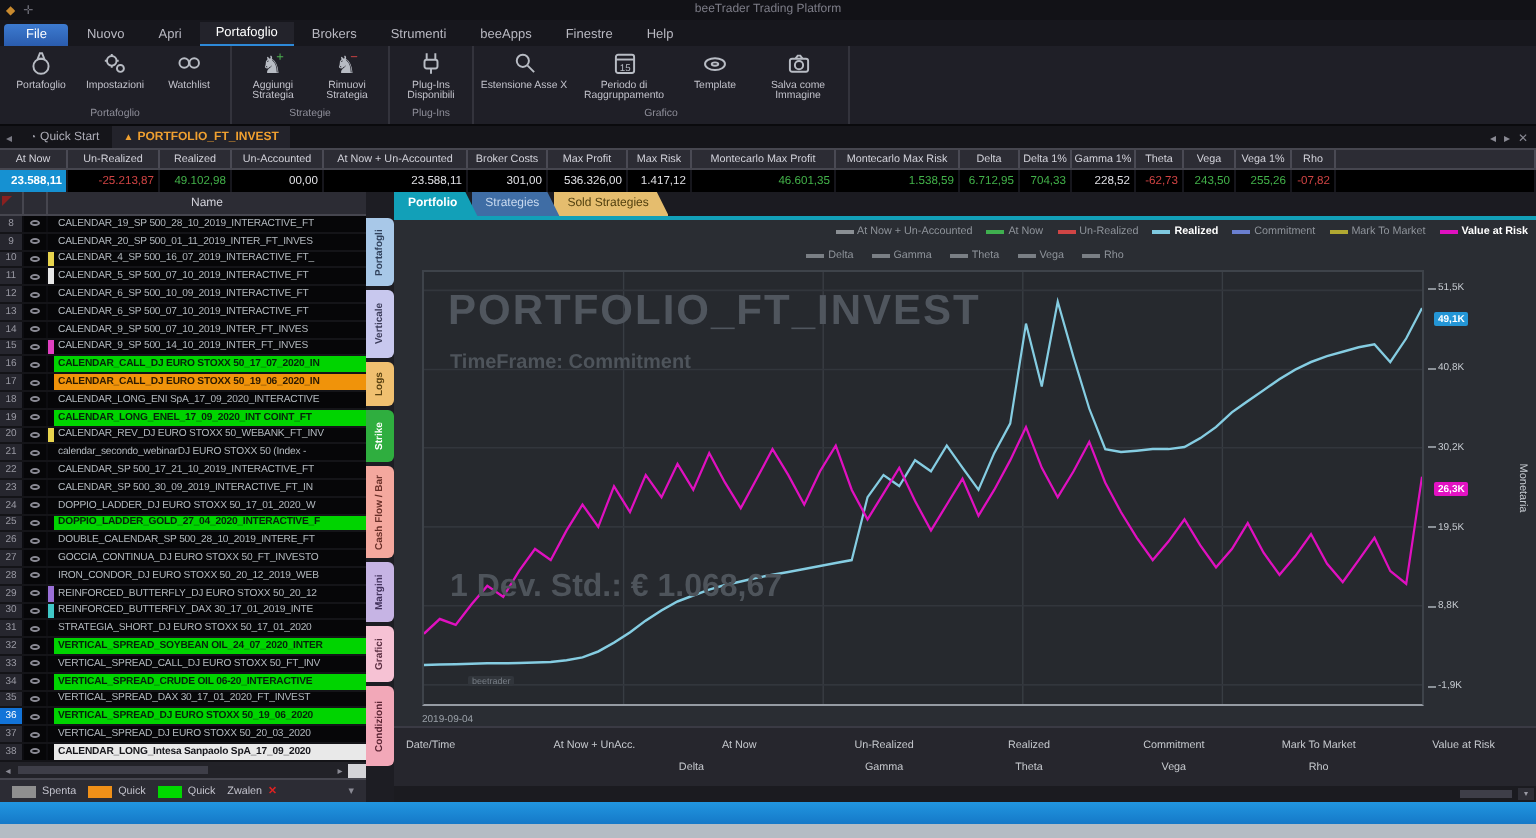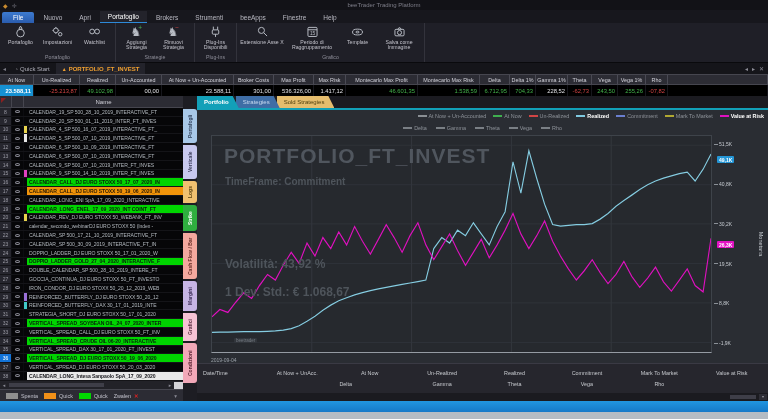--- a/index.html
+++ b/index.html
@@ -112,21 +112,21 @@
   .legend2 { height:11px; display:flex; align-items:center; justify-content:center; gap:9px;
     font-size:5.4px; color:#8e939a; flex:0 0 auto; }
   .plotzone { flex:1; position:relative; padding:2px 56px 10px 14px; min-height:0; }
   .plot { position:relative; height:100%; border:1px solid #3e434a; border-bottom:1px solid #959ba3;
     background:#26292e; overflow:hidden; }
   .plot svg { position:absolute; inset:0; width:100%; height:100%; }
   .wm-title { position:absolute; left:12px; top:8px; font-size:21px; font-weight:bold; color:#50565e;
     letter-spacing:1px; }
   .wm-tf { position:absolute; left:13px; top:40px; font-size:10px; font-weight:bold; color:#4e545b; }
   .wm-vol { position:absolute; left:13px; top:56%; font-size:12px; font-weight:bold; color:#4e545b; }
-  .wm-dev { position:absolute; left:13px; top:69%; font-size:12px; font-weight:bold; color:#4e545b; }
+  .wm-dev { position:absolute; left:13px; top:69%; font-size:16px; font-weight:bold; color:#4e545b; }
   .brandmark { position:absolute; left:22px; bottom:9px; font-size:4.5px; color:#767c84;
     background:#31353b; padding:0 2px; border-radius:1px; }
   .xfirst { position:absolute; left:14px; bottom:0; font-size:5px; color:#9aa0a8; }
   .yaxis { position:absolute; top:2px; right:2px; bottom:10px; width:52px; }
   .ytick { position:absolute; left:0; display:flex; align-items:center; gap:1px; font-size:5px; color:#c6cbd1; }
   .ytick .tk { width:4px; height:1px; background:#8a9097; display:inline-block; }
   .ybadge { position:absolute; left:3px; font-size:5px; font-weight:bold; color:#fff; padding:0.5px 2px;
     border-radius:1px; }
   .ylabel { position:absolute; right:2px; top:50%; transform:translateY(-50%) ; writing-mode:vertical-rl;
     font-size:5.5px; color:#c6cbd1; }
@@ -689,21 +689,20 @@
               <line x1="0" y1="42.9" x2="500" y2="42.9" stroke="#32363c" stroke-width="0.7"></line>
               <line x1="0" y1="77.3" x2="500" y2="77.3" stroke="#32363c" stroke-width="0.7"></line>
               <line x1="0" y1="112.1" x2="500" y2="112.1" stroke="#32363c" stroke-width="0.7"></line>
               <line x1="0" y1="146.8" x2="500" y2="146.8" stroke="#32363c" stroke-width="0.7"></line>
               <line x1="0" y1="181.6" x2="500" y2="181.6" stroke="#32363c" stroke-width="0.7"></line>
               <polyline points="0.0,172.8 7.9,172.6 15.9,172.5 23.8,172.3 31.7,172.1 39.7,172.1 47.6,172.0 55.6,171.8 63.5,171.5 71.4,170.8 79.4,169.5 87.3,166.9 95.2,163.0 103.2,158.5 111.1,153.3 119.0,148.8 127.0,144.9 134.9,142.3 142.9,139.7 150.8,137.7 158.7,136.1 166.7,134.5 174.6,133.2 182.5,131.9 190.5,130.6 198.4,129.3 206.3,128.0 214.3,126.7 222.2,99.1 230.2,89.3 238.1,94.2 246.0,82.8 254.0,87.7 261.9,76.3 269.8,86.1 277.8,95.8 285.7,79.6 293.7,66.6 301.6,22.7 309.5,50.3 317.5,13.0 325.4,37.4 333.3,60.1 341.3,77.9 349.2,79.2 357.1,78.6 365.1,77.9 373.0,77.9 381.0,77.0 388.9,73.1 396.8,68.2 404.8,61.7 412.7,56.8 420.6,52.0 428.6,47.1 436.5,42.9 444.4,39.6 452.4,37.0 460.3,35.1 468.3,33.1 476.2,31.8 484.1,39.6 492.1,29.2 500.0,15.9" fill="none" stroke="#85cde2" stroke-width="1.1"></polyline>
               <polyline points="0.0,159.1 7.9,152.6 15.9,155.2 23.8,146.2 31.7,138.0 39.7,142.9 47.6,131.5 55.6,121.8 63.5,126.7 71.4,113.7 79.4,102.3 87.3,112.1 95.2,94.2 103.2,105.6 111.1,89.3 119.0,99.1 127.0,84.4 134.9,95.8 142.9,79.6 150.8,92.6 158.7,103.9 166.7,90.9 174.6,77.9 182.5,89.3 190.5,102.3 198.4,87.7 206.3,76.3 214.3,95.8 222.2,108.8 230.2,97.4 238.1,86.1 246.0,100.7 254.0,113.7 261.9,102.3 269.8,90.9 277.8,107.2 285.7,95.8 293.7,82.8 301.6,68.2 309.5,86.1 317.5,99.1 325.4,87.7 333.3,74.7 341.3,92.6 349.2,105.6 357.1,116.9 365.1,126.7 373.0,118.5 381.0,108.8 388.9,120.2 396.8,129.9 404.8,121.8 412.7,110.4 420.6,123.4 428.6,133.2 436.5,125.0 444.4,115.3 452.4,128.3 460.3,136.4 468.3,126.7 476.2,116.9 484.1,131.5 492.1,137.1 500.0,90.0" fill="none" stroke="#e010c0" stroke-width="1.1"></polyline>
             </svg>
           <div class="wm-title">PORTFOLIO_FT_INVEST</div>
           <div class="wm-tf">TimeFrame: Commitment</div>
-          <div class="wm-vol">Volatilità: 43,92 %</div>
           <div class="wm-dev">1 Dev. Std.: € 1.068,67</div>
           <div class="brandmark">beetrader</div>
         </div>
         <span class="xfirst">2019-09-04</span>
         <div class="yaxis">
           <span class="ylabel">Monetaria</span>
         <span class="ytick" style="top: calc(4.27% - 3px);">
               <span class="tk"></span>
               <span>51,5K</span>
             </span>

